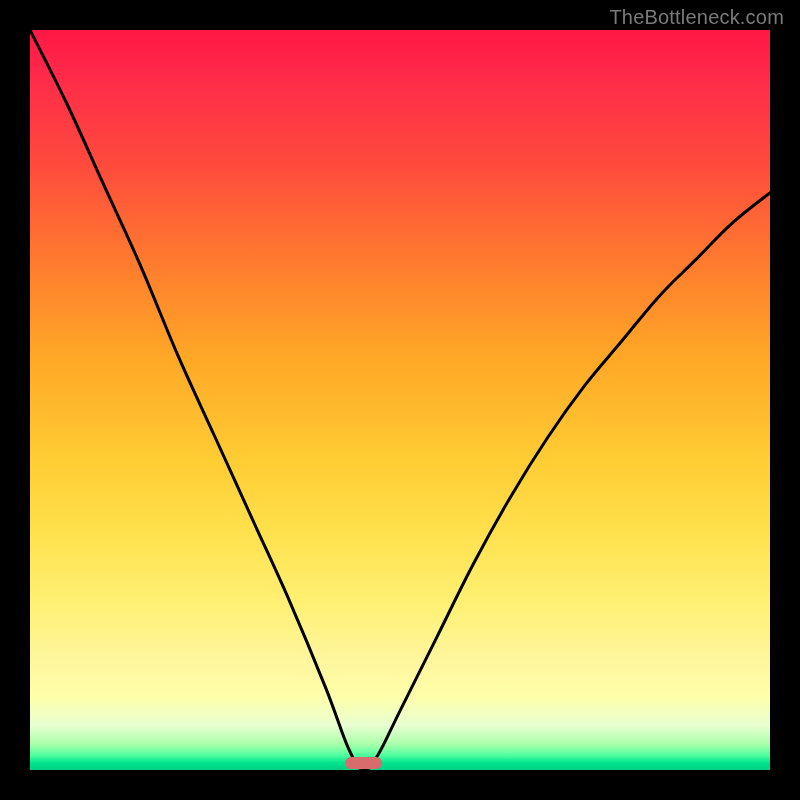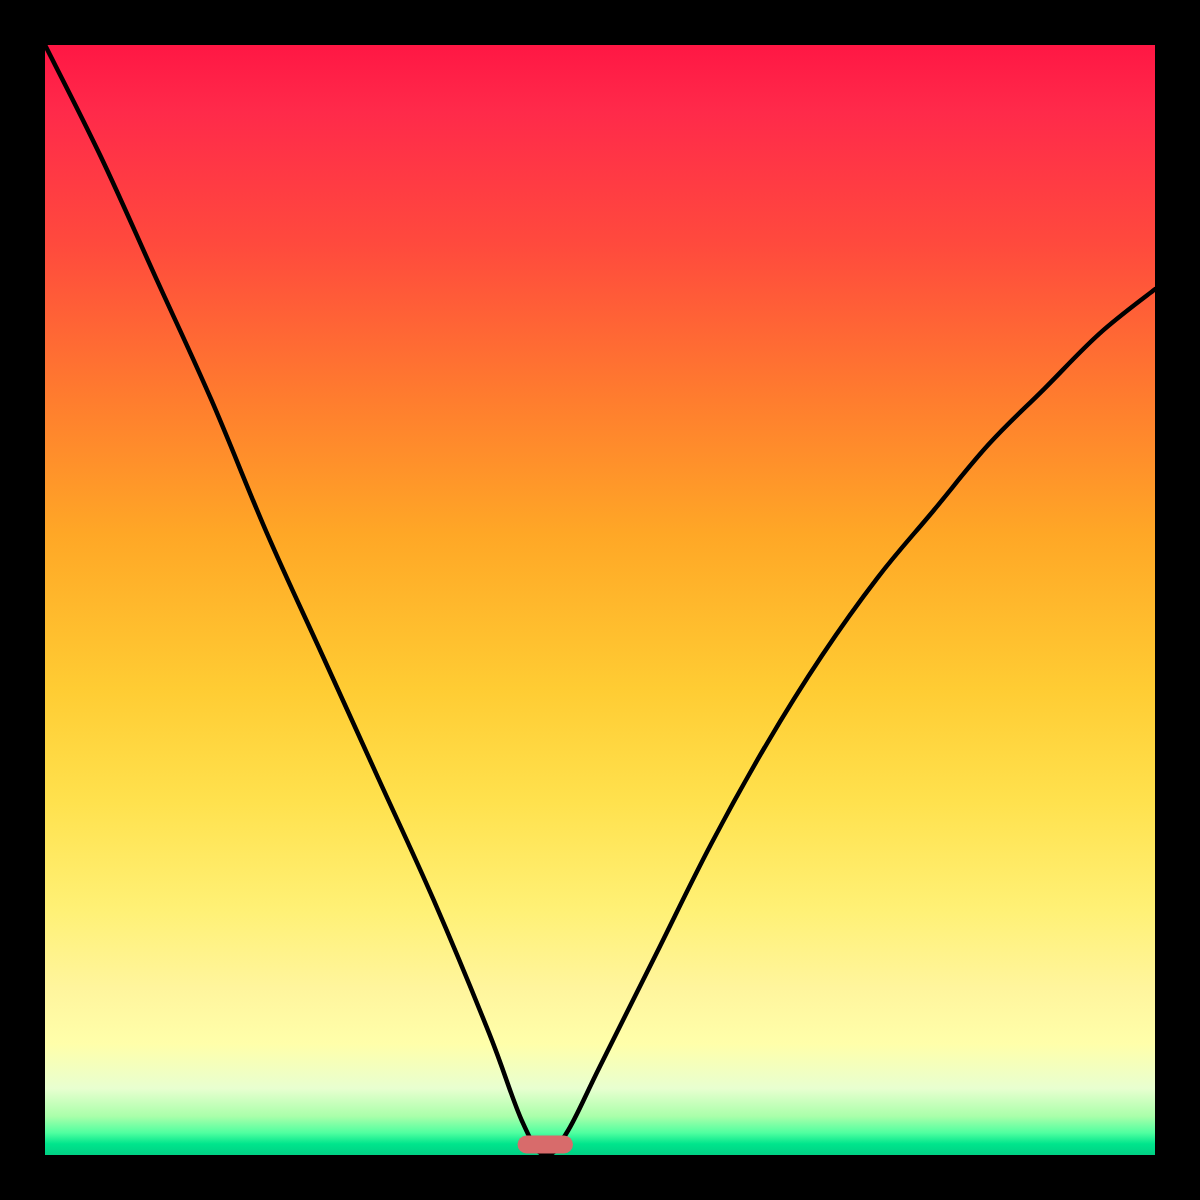--- a/index.html
+++ b/index.html
@@ -78,13 +78,14 @@
 <body>
 
 <div class="frame">
   <div class="plot-area">
     <div class="gradient"></div>
     <svg class="curve" viewBox="0 0 740 740" preserveAspectRatio="none">
       <path id="curve-path" d="M 0 0 C 6.66 13.32 23.68 46.028000000000006 37 74 C 50.32 101.972 60.68 126.09599999999999 74 155.39999999999998 C 87.32 184.70399999999998 97.68 206.16399999999996 111 236.79999999999995 C 124.32 267.4359999999999 134.68 294.96399999999994 148 325.59999999999997 C 161.32 356.236 171.68 377.696 185 407 C 198.32 436.304 208.68 459.096 222 488.4 C 235.32 517.704 245.68 539.164 259 569.8 C 272.32 600.4359999999999 285.344 631.96 296 658.6 C 306.656 685.24 311.53999999999996 703.1479999999999 318.2 717.8 C 324.86 732.452 327.672 738.668 333 740 C 338.328 741.332 341.13999999999993 735.8560000000001 347.79999999999995 725.2 C 354.46 714.544 359.344 702.112 370 680.8 C 380.656 659.4879999999999 393.68000000000006 633.4399999999999 407.00000000000006 606.8 C 420.32000000000005 580.16 430.68 558.108 444 532.8 C 457.32 507.49199999999996 467.68 488.844 481 466.2 C 494.32 443.556 504.68 426.98 518 407 C 531.32 387.02 541.68 372.51599999999996 555 355.2 C 568.32 337.884 578.68 326.784 592 310.8 C 605.32 294.81600000000003 615.68 281.05199999999996 629 266.4 C 642.32 251.748 652.68 242.72000000000003 666 229.40000000000003 C 679.32 216.08000000000004 689.68 204.38799999999998 703 192.39999999999998 C 716.32 180.41199999999998 733.34 168.12799999999996 740 162.79999999999995" fill="none" stroke="#000" stroke-width="3" stroke-linecap="round" stroke-linejoin="round"></path>
     </svg>
     <div id="marker" class="marker" style="left: 314.5px; width: 37px; top: 727px;"></div>
   </div>
+  <div class="watermark">TheBottleneck.com</div>
 </div>
 
 </body></html>

